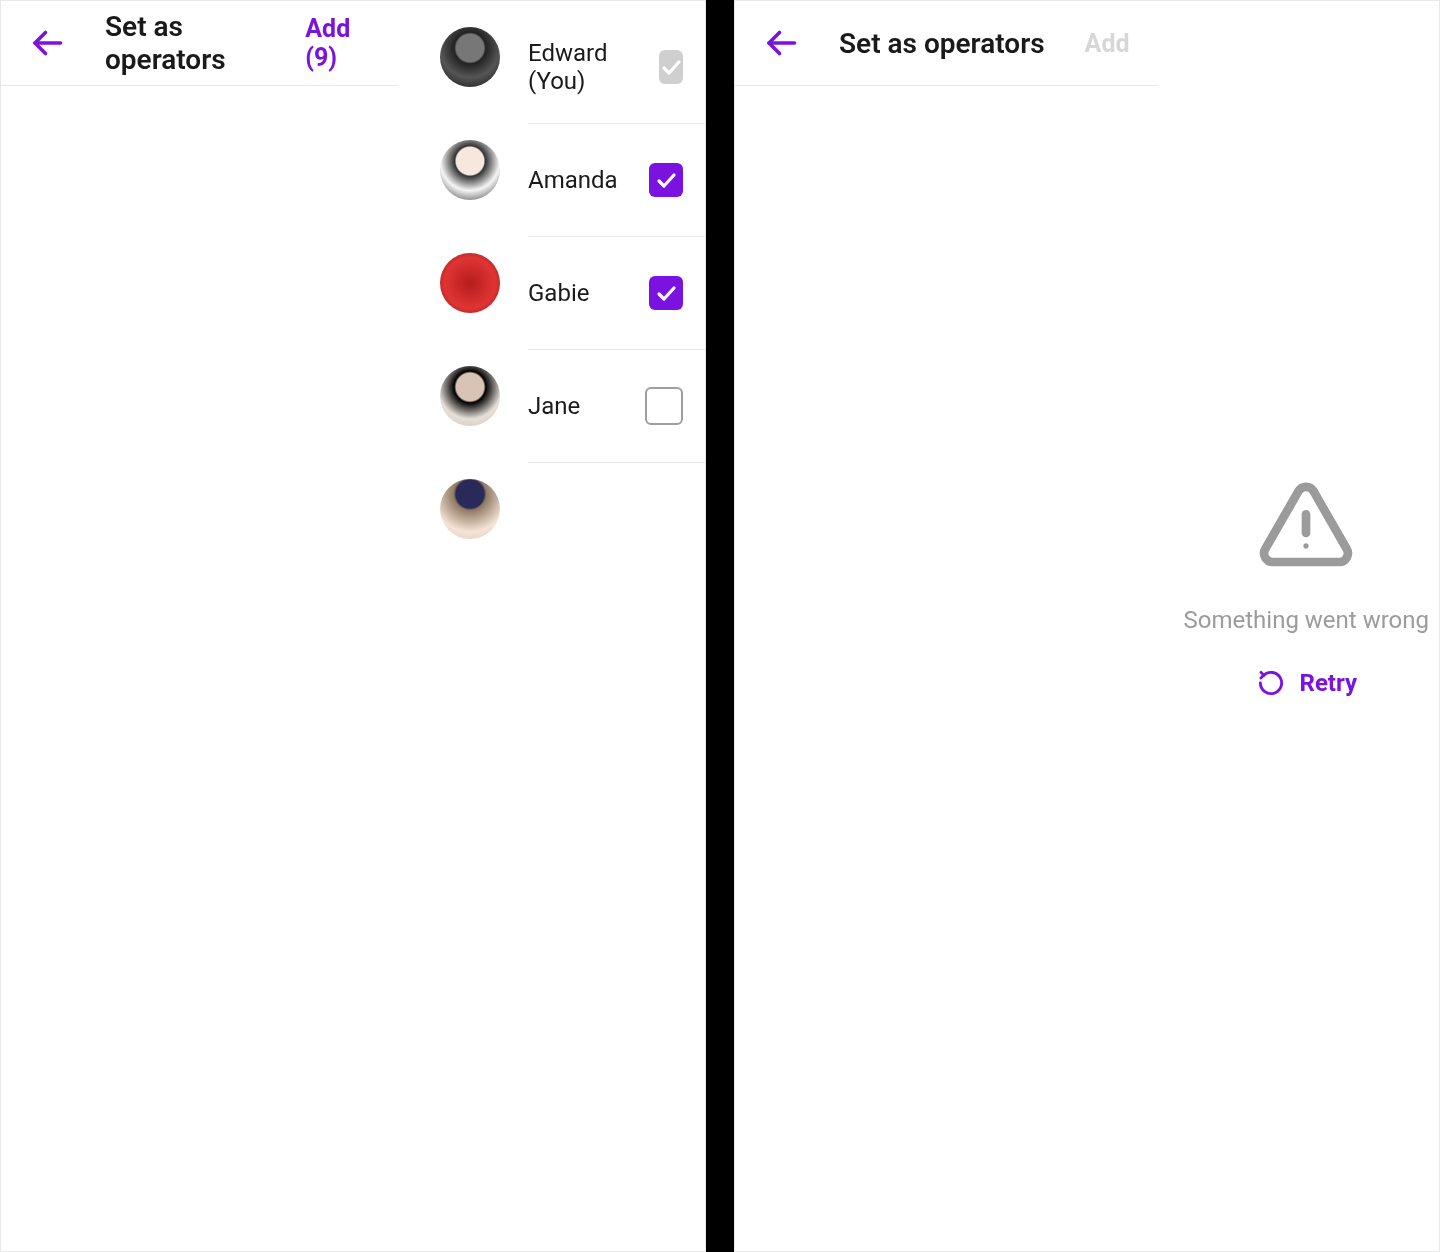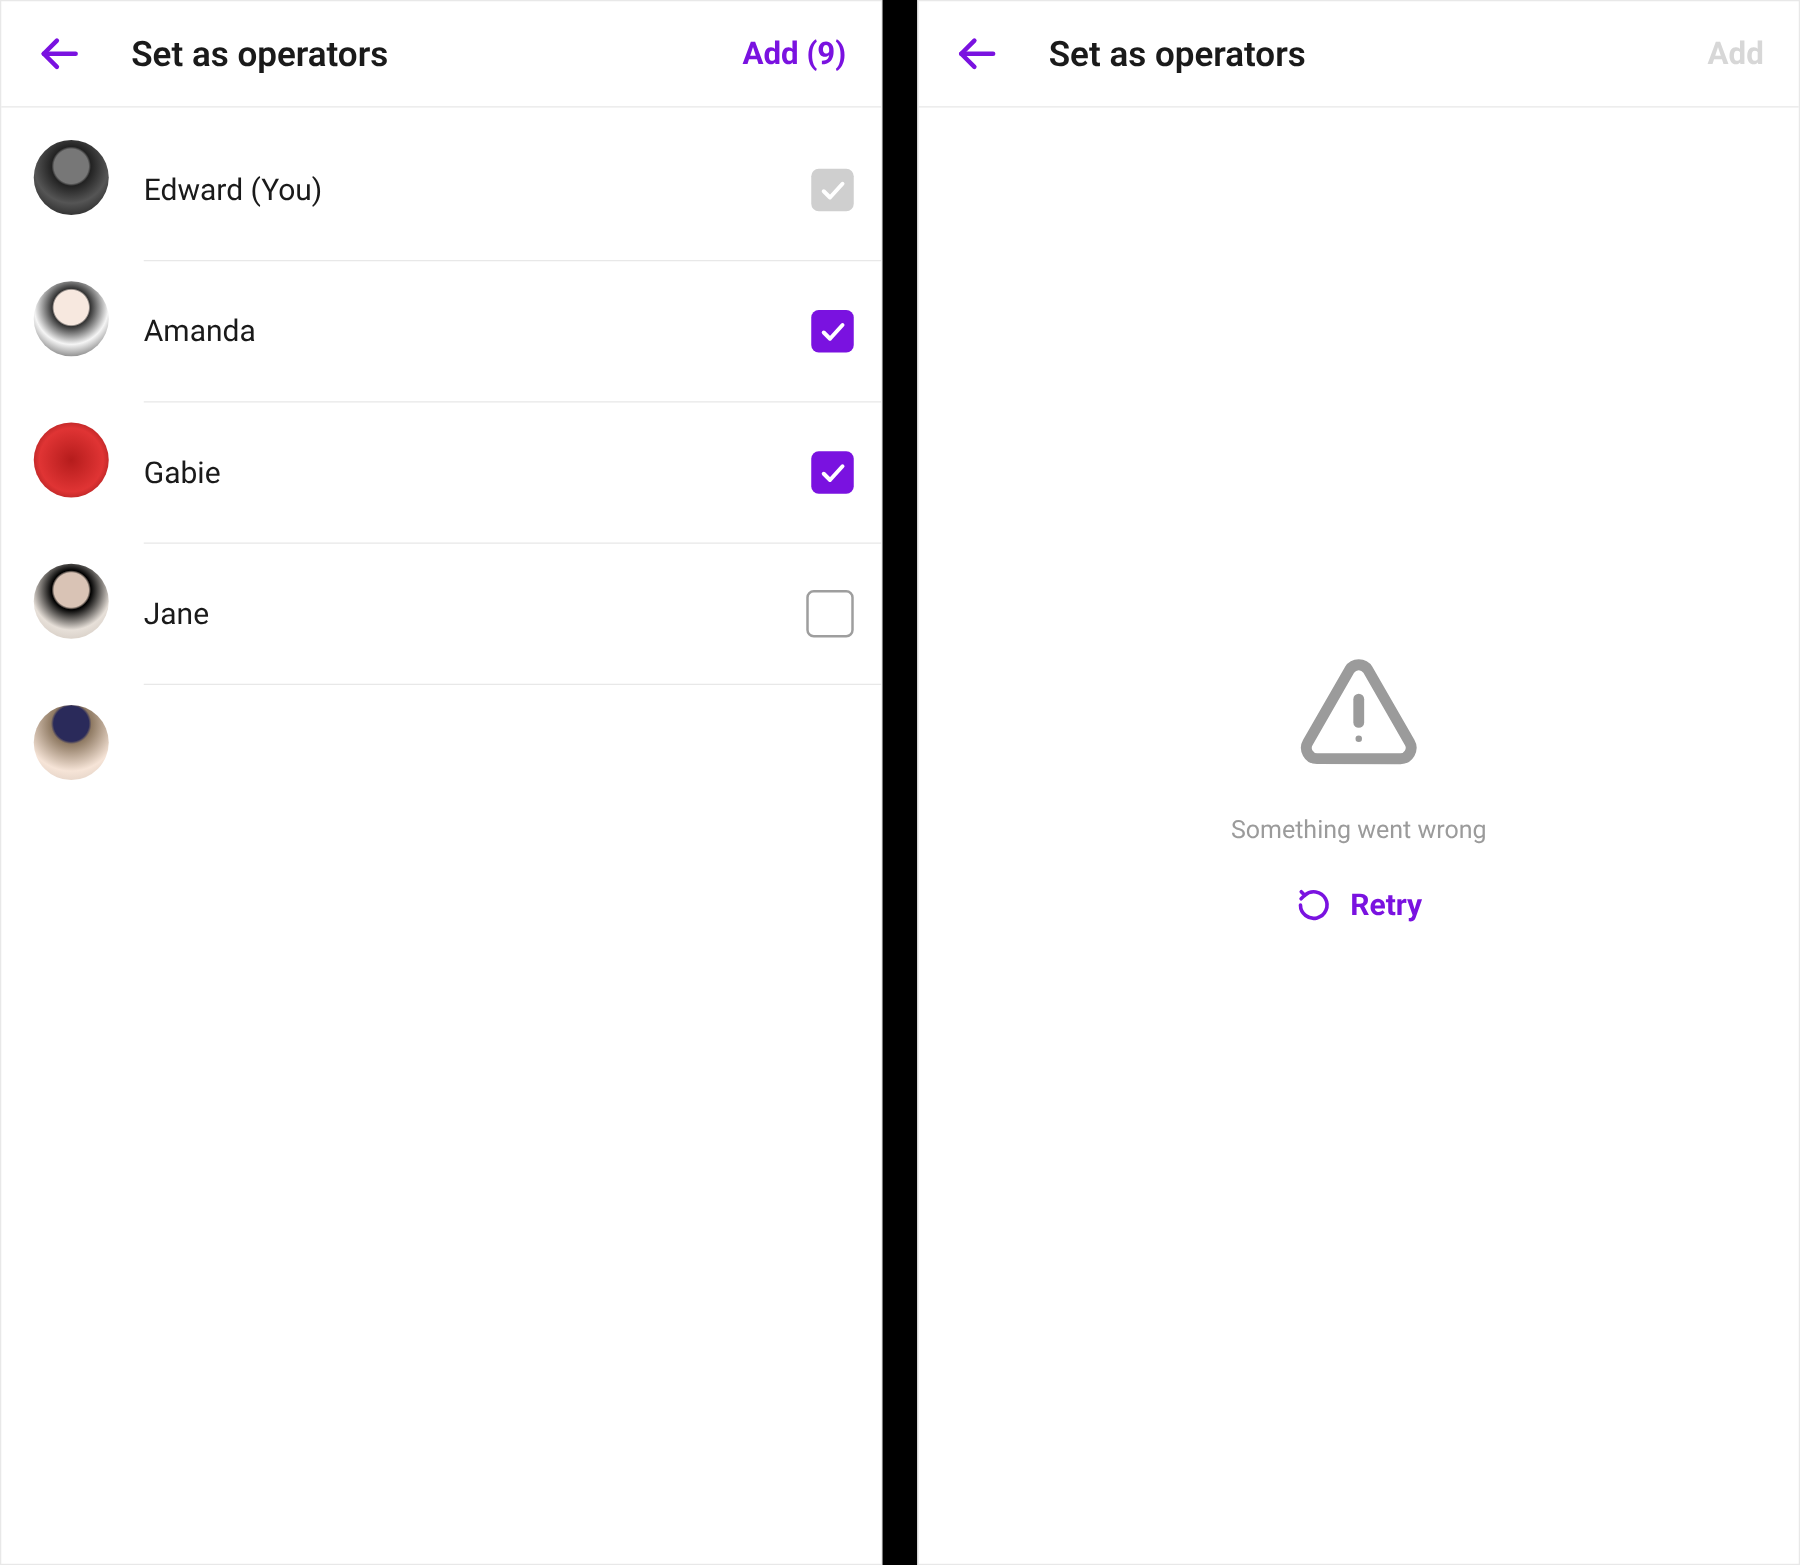--- a/index.html
+++ b/index.html
@@ -4,21 +4,21 @@
 <style>
   :root { --purple: #7a12e0; --grey-text: #9b9b9b; --border: #e8e8e8; --text: #1a1a1a; }
   html, body { margin:0; padding:0; }
   body {
     width:1440px; height:1252px; box-sizing:border-box;
     display:flex; font-family:-apple-system,BlinkMacSystemFont,"Segoe UI",Roboto,Helvetica,Arial,sans-serif;
     background:#fff;
   }
   .panel {
     flex:1 1 50%; background:#fff; min-width:0; box-sizing:border-box;
-    border:1px solid var(--border); display:flex; flex-direction:column;
+    border:1px solid var(--border); display:flex; gap:16px;
   }
   .divider {
     width:28px; background:#000; flex-shrink:0;
   }
 
   
   .topbar {
     height:84px; display:flex; align-items:center;
     padding:0 28px; border-bottom:1px solid var(--border);
     gap:40px;
@@ -77,21 +77,21 @@
   .member-list .row { padding:0; }
   .member-list .row .avatar { margin:16px 0 16px 2px; }
 
   
   .error-body {
     flex:1 1 auto; display:flex; flex-direction:column;
     align-items:center; justify-content:center; gap:28px;
     padding-bottom:80px;
   }
   .error-body .warn svg { width:104px; height:104px; display:block; }
-  .error-msg { font-size:20px; color:var(--grey-text); }
+  .error-msg { font-size:24px; color:var(--grey-text); }
   .retry-btn {
     display:flex; align-items:center; gap:14px; cursor:pointer;
     font-size:24px; font-weight:700; color:var(--purple);
     margin-top:6px;
   }
   .retry-btn svg { width:30px; height:30px; }
 </style>
 </head>
 <body>
 

